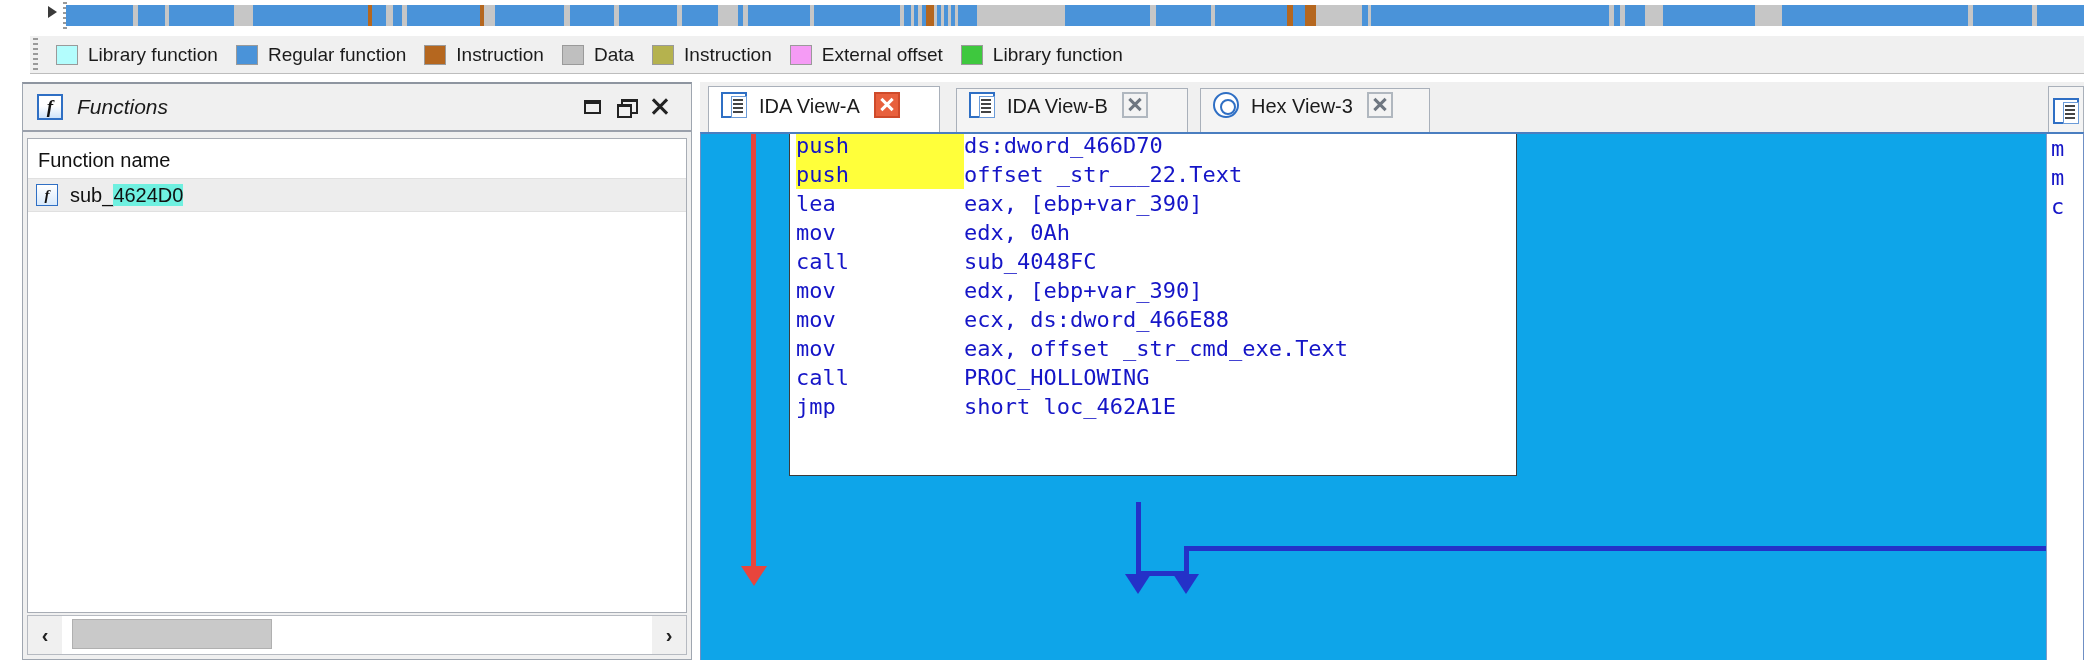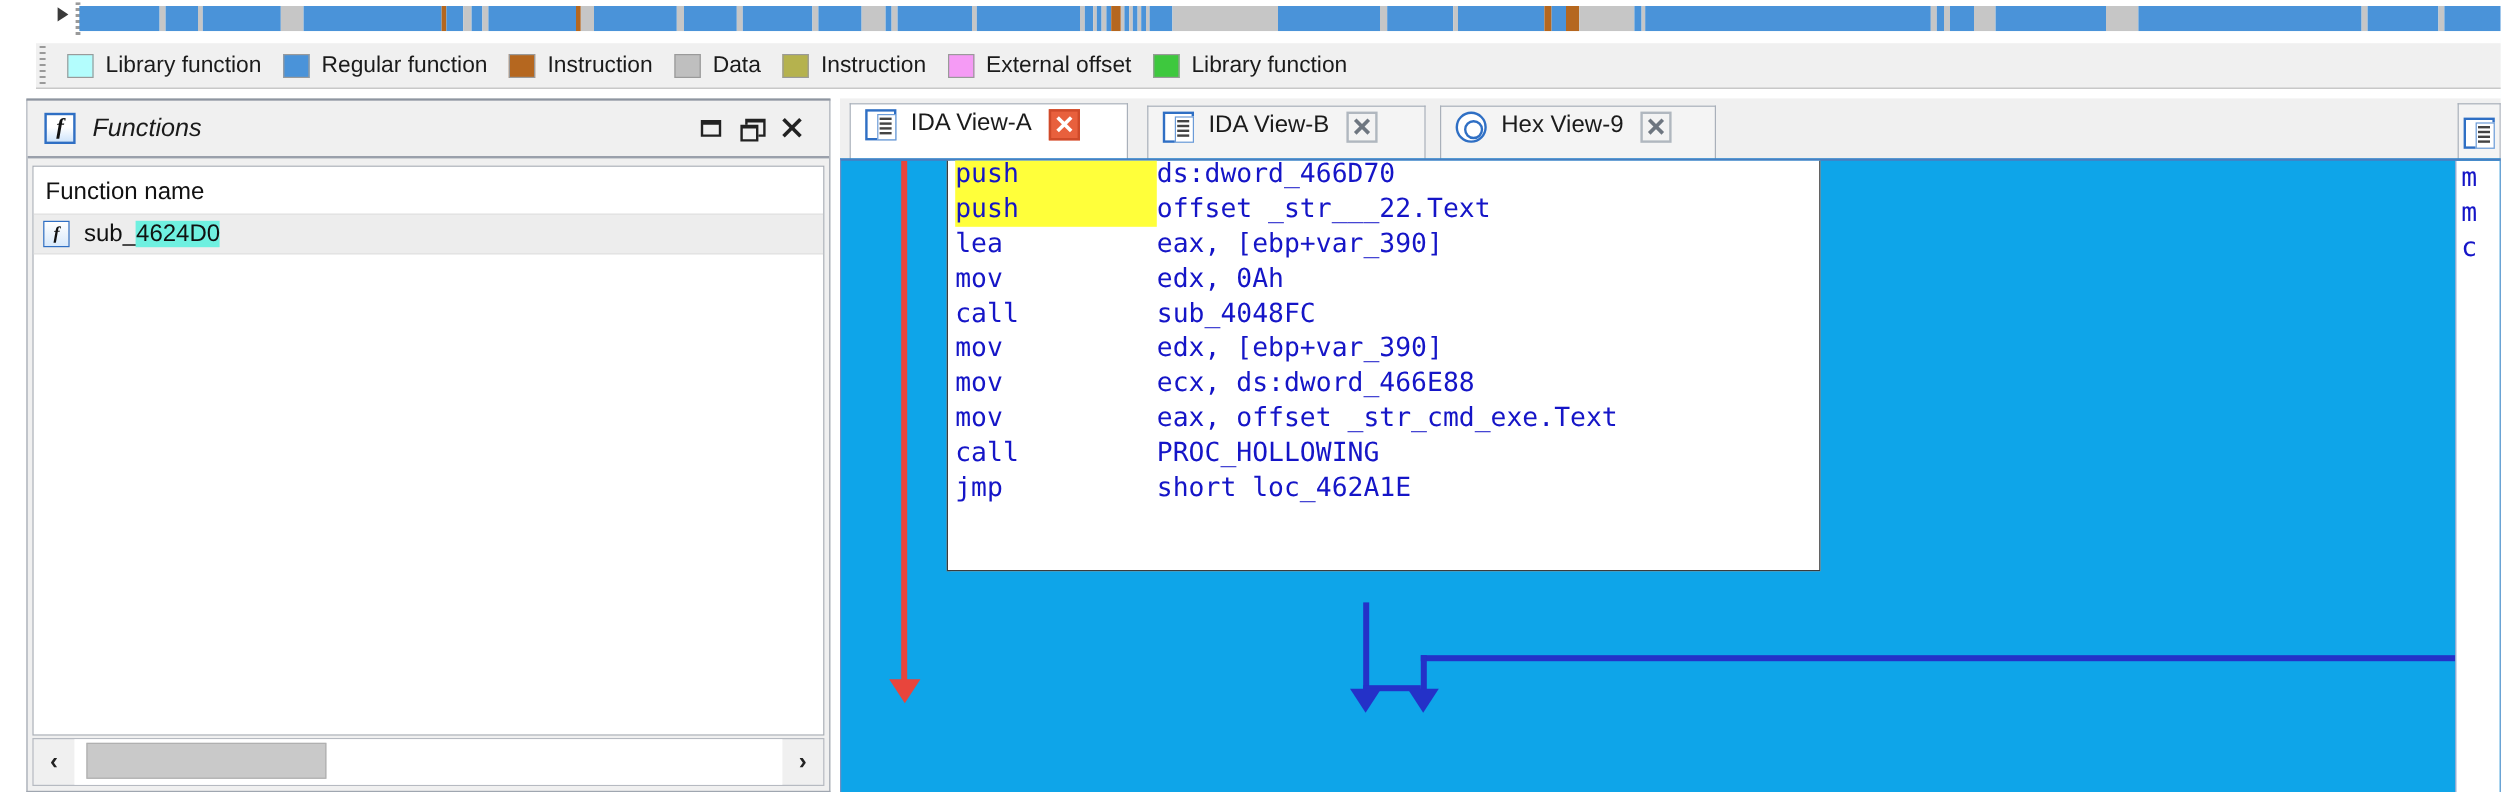--- a/index.html
+++ b/index.html
@@ -135,23 +135,23 @@
 
   
   .right-pane { position: absolute; left: 700px; top: 82px; width: 1384px; height: 578px; }
 
   .tabbar {
     position: absolute; left: 0; top: 0; width: 1384px; height: 52px;
     background: #f0f0f0;
   }
   .tab {
     position: absolute; top: 4px; height: 48px;
-    display: flex; align-items: flex-start;
+    display: flex; align-items: flex-end;
     background: #ffffff; border: 1px solid #a9b0ba; border-bottom: none;
-    padding: 4px 12px; cursor: pointer;
+    padding: 16px 12px; cursor: pointer;
   }
   .tab.inactive { background: #f4f4f4; top: 6px; height: 46px; }
   .tab-icon {
     position: relative; width: 26px; height: 26px; flex: none;
     border: 2px solid #2f6fc4; background: #ffffff;
   }
   .tab-icon:before {
     content:""; position:absolute; left:8px; top:2px; width:14px; height:20px;
     background: #ffffff; border:1px solid #6b9bd8;
   }
@@ -417,21 +417,21 @@
           <span class="tab-lbl">IDA View-A</span>
           <span class="tab-x active"></span>
         </div>
         <div class="tab inactive" style="left: 256px; width: 232px;">
           <span class="tab-icon"></span>
           <span class="tab-lbl">IDA View-B</span>
           <span class="tab-x"></span>
         </div>
         <div class="tab inactive" style="left: 500px; width: 230px;">
           <span class="tab-icon round"></span>
-          <span class="tab-lbl">Hex View-9</span>
+          <span class="tab-lbl">Hex View-3</span>
           <span class="tab-x"></span>
         </div>
       </div>
 
     <div class="tab4">
       <span class="tab-icon"></span>
     </div>
 
     <div class="graph">
 

